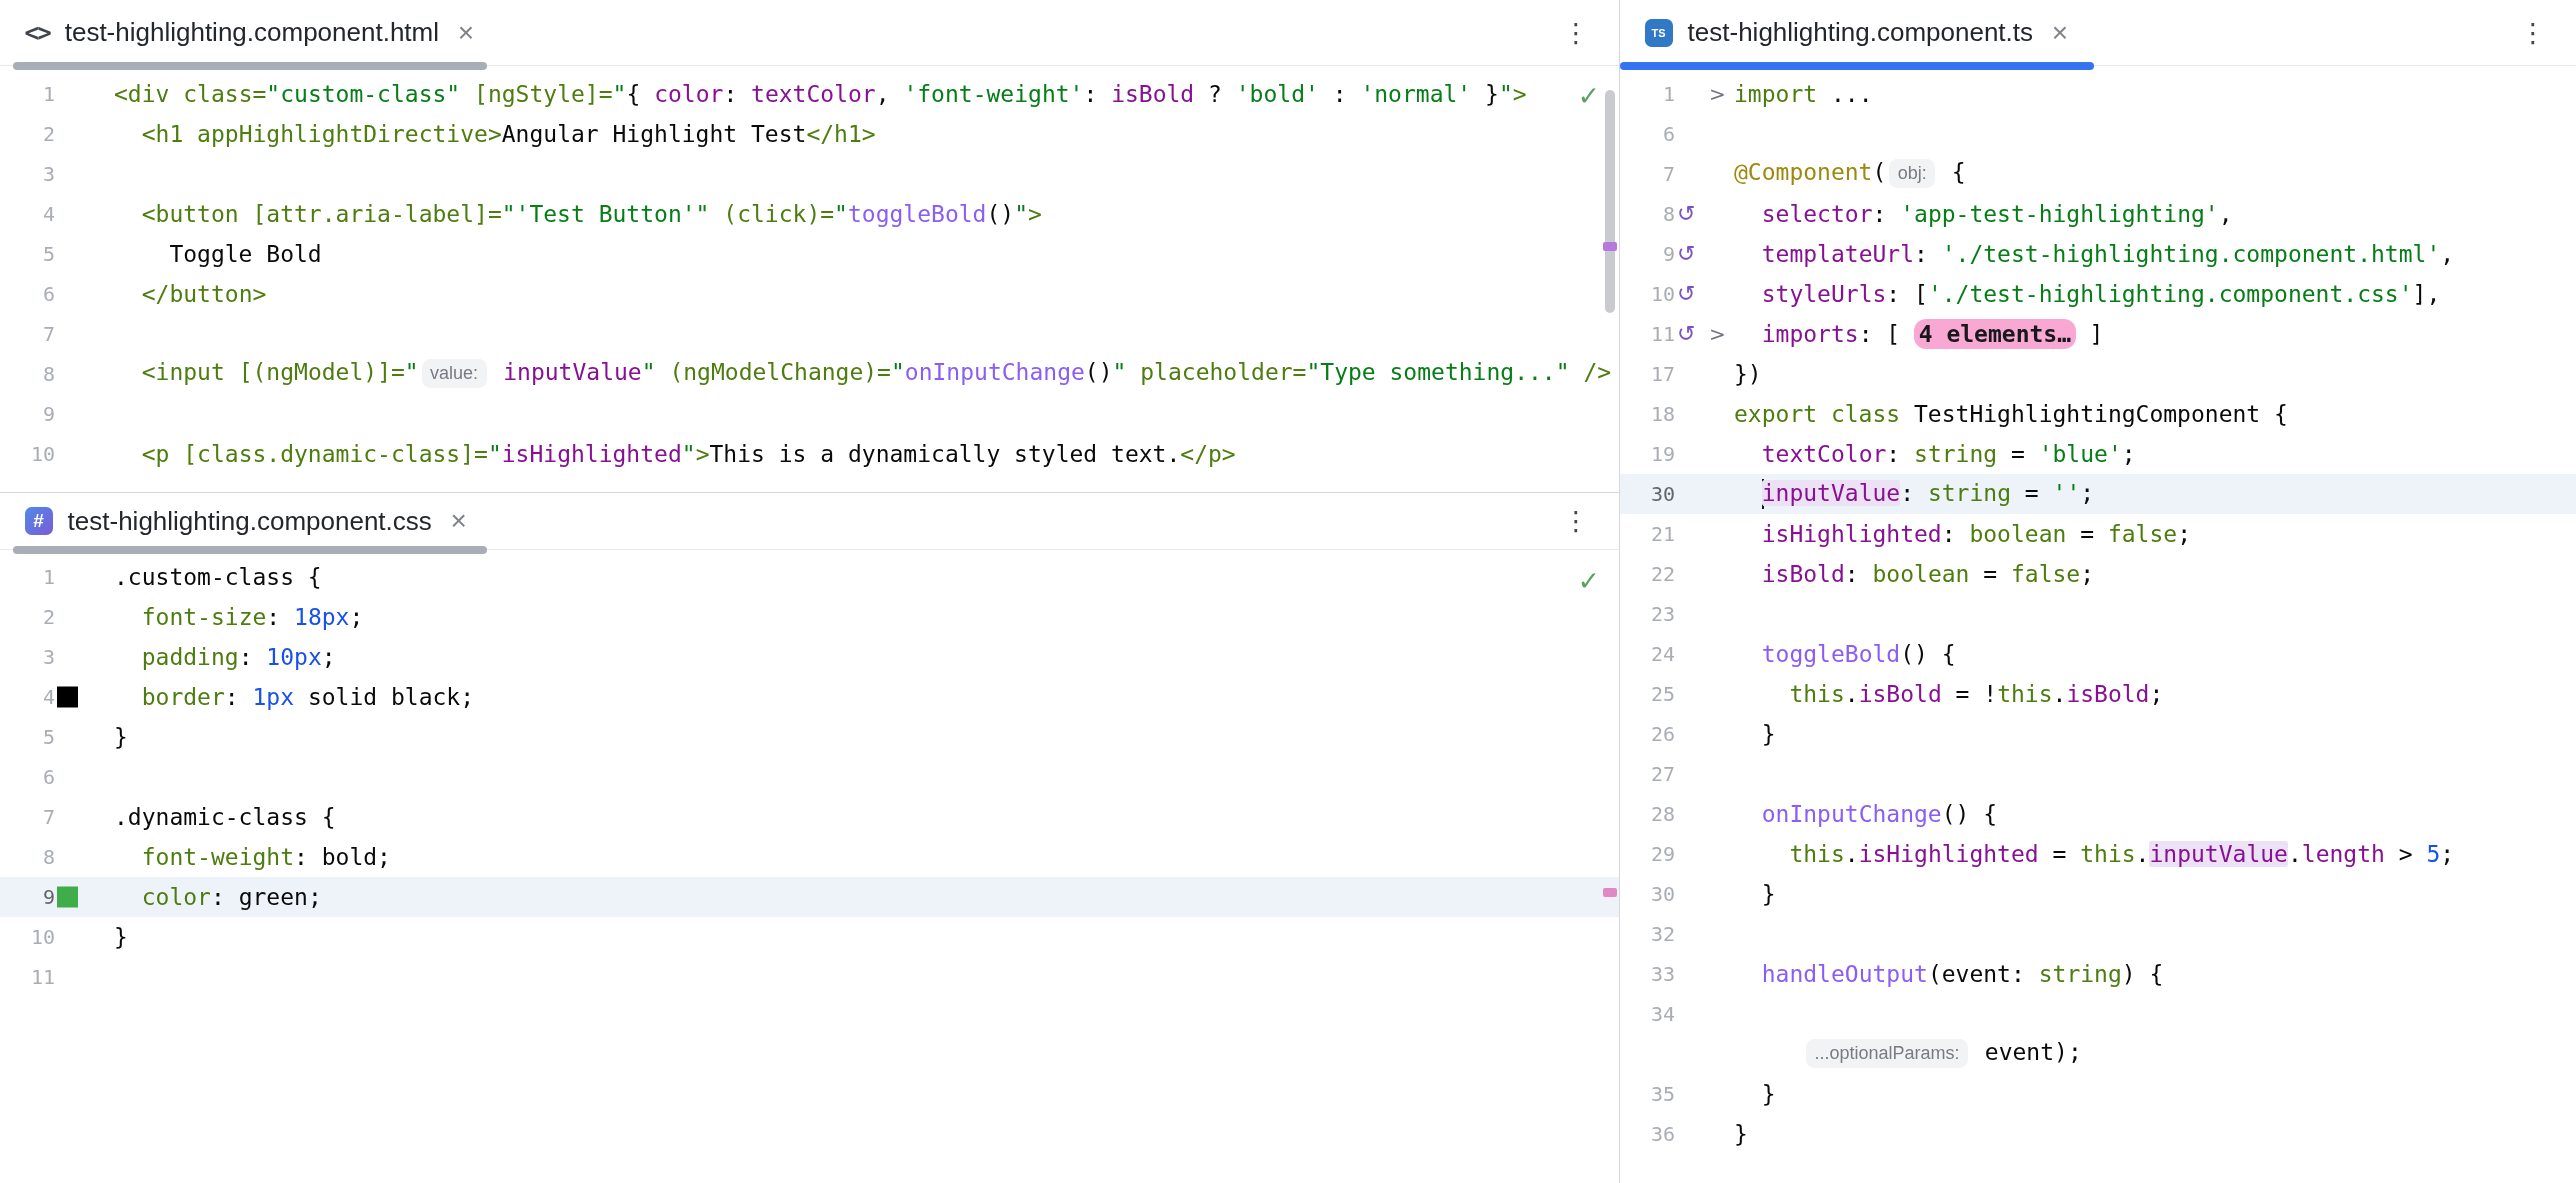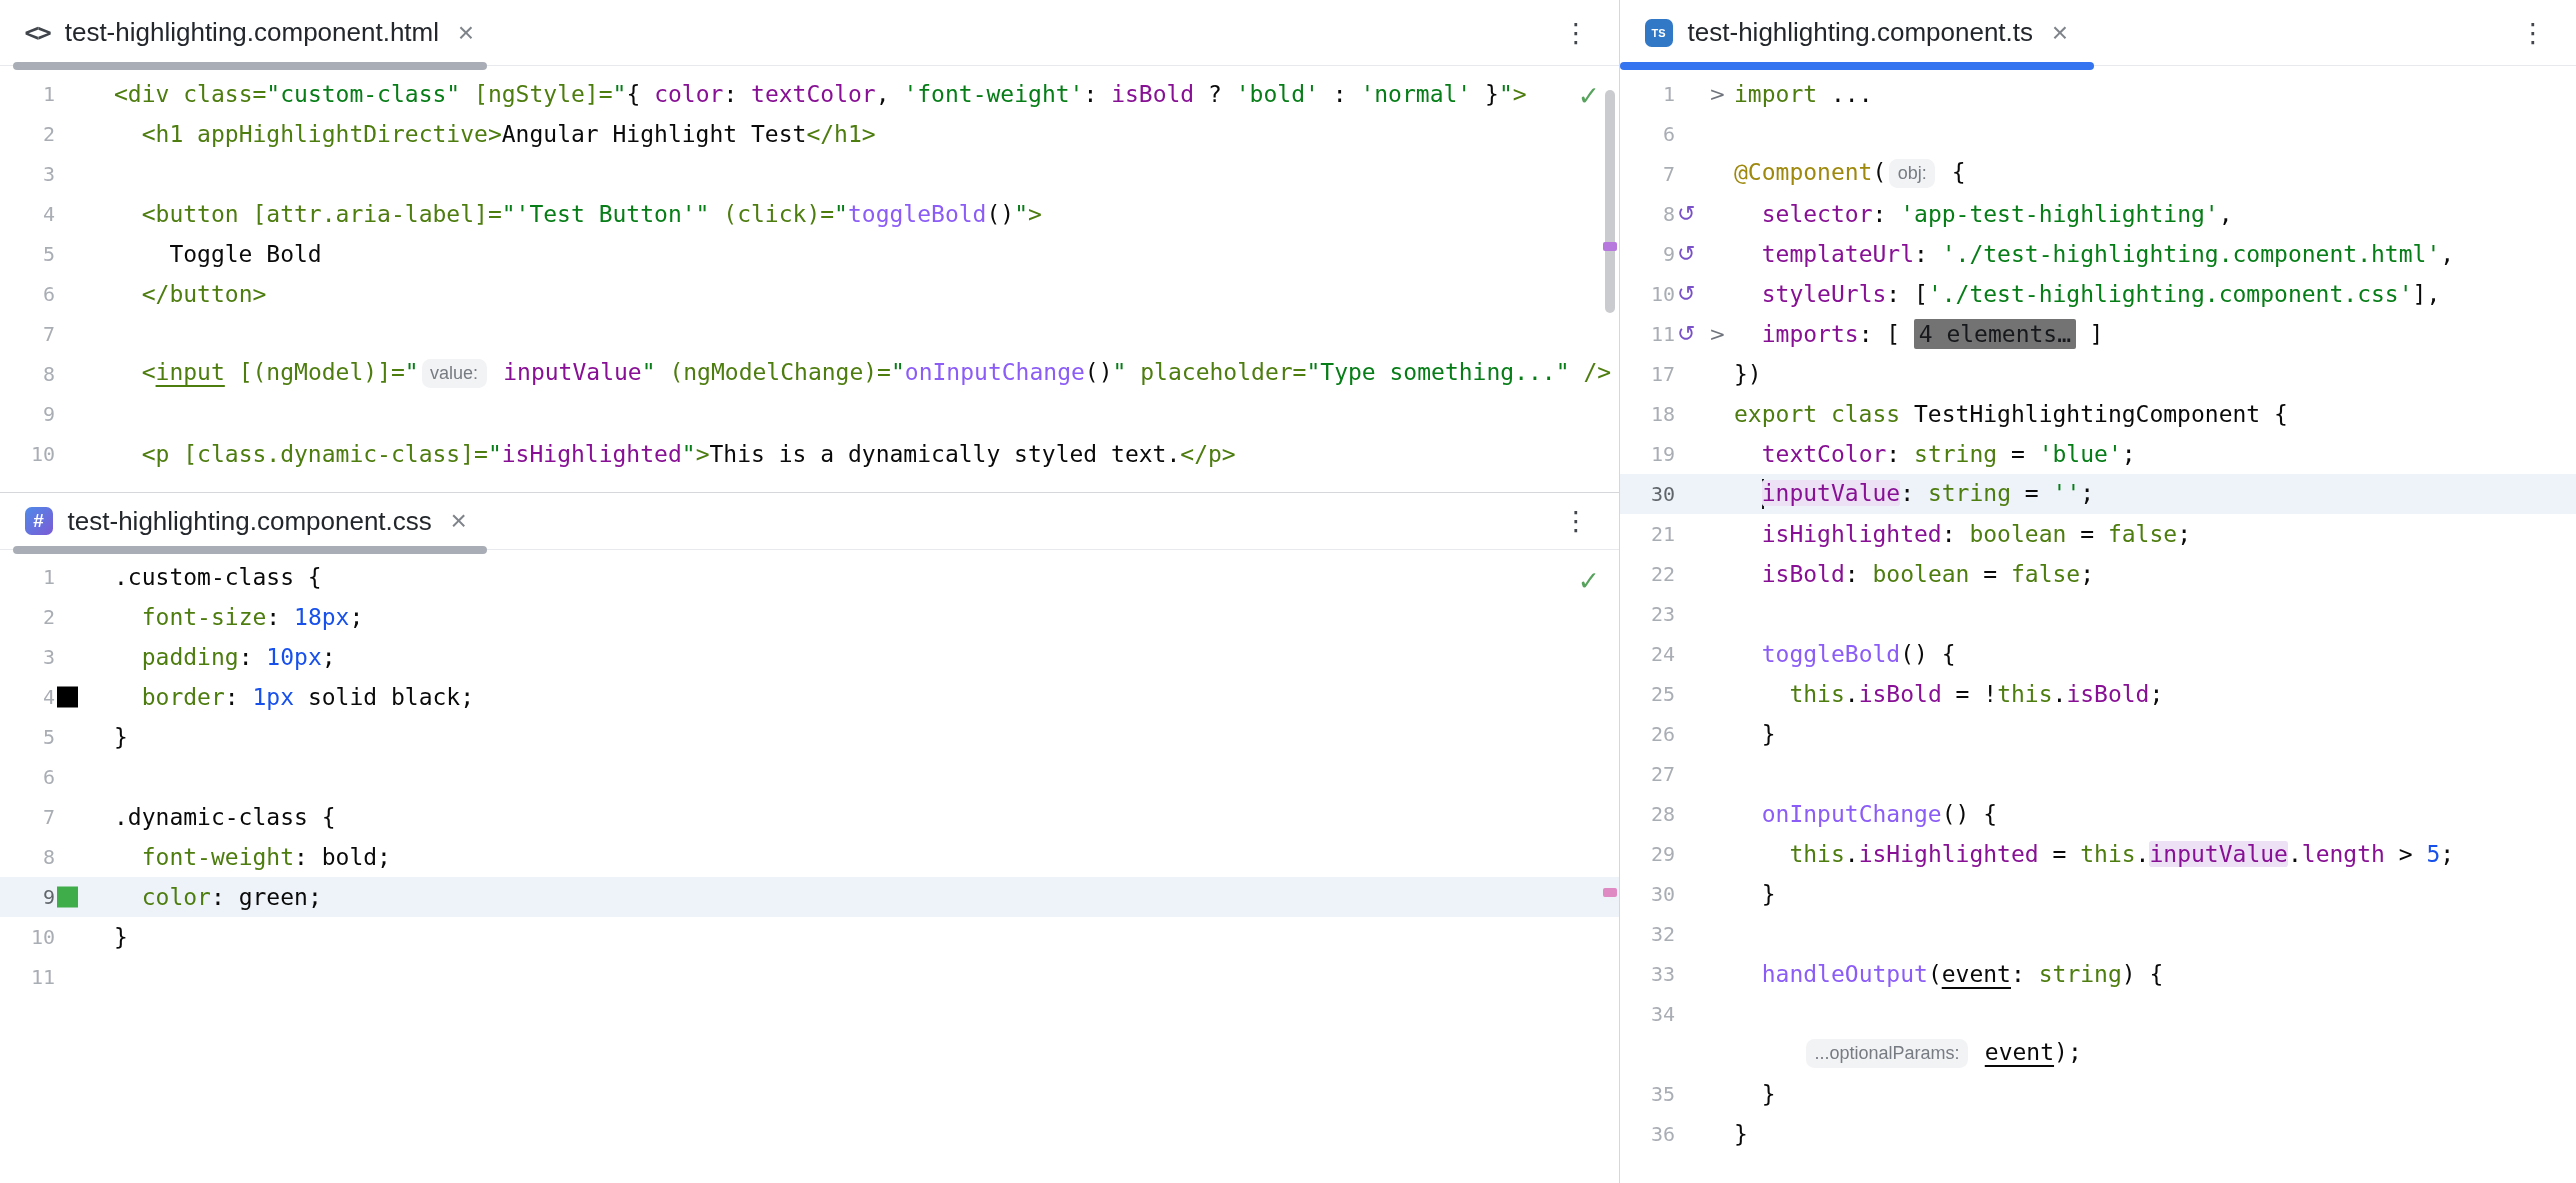--- a/index.html
+++ b/index.html
@@ -39,26 +39,26 @@
   .row { display:flex; align-items:center; height:40px; white-space:pre;
          font-family:"DejaVu Sans Mono",monospace; }
   .row.cur { background:#eef3fa; }
   .ln { flex:none; width:55px; text-align:right; font-size:20px; color:#a9adb4; }
   .row.cur .ln { color:#60646b; }
   .gut { flex:none; width:59px; height:100%; position:relative; }
   .code { flex:none; font-size:23px; color:#0a0a0a; }
 
   .k{color:#4d7c0f} .s{color:#067d17} .f{color:#871094} .m{color:#8b5cf6}
   .n{color:#1750eb} .d{color:#9e880d} .t{color:#0a0a0a}
-  .u{text-decoration:underline; text-underline-offset:4.7px;margin-top:36px;}
+  .u{text-underline-offset:4.7px;margin-top:36px;}
   .occ{background:#ece1f5; border-radius:2.8px;}
   .hint{display:inline-block; font-family:"Liberation Sans","DejaVu Sans",sans-serif;
         font-size:18px; color:#777c83; background:#f2f3f5; border-radius:8.5px;
         padding:3.8px 8.5px; margin:0 2.8px; transform:translateY(-0.9px);}
-  .fold{background:#737373; color:#16181b; border-radius:2px; padding:1.9px 4.7px;}
+  .fold{background:#f9a8d4; color:#16181b; border-radius:12px; padding:1.9px 4.7px;font-weight:bold;}
   .caret{display:inline-block; width:1.9px; height:30px; background:#15171a;
          vertical-align:middle; margin-right:-1.9px;}
 
   .swatch{position:absolute; left:1.9px; top:50%; transform:translateY(-50%);
           width:21px; height:21px;}
   .gicon{position:absolute; left:1.9px; top:50%; transform:translateY(-50%);
          font-size:22px; color:#7a52c8; font-family:"DejaVu Sans",sans-serif; line-height:1;}
   .fchev{position:absolute; left:34px; top:50%; transform:translateY(-50%);
          font-size:20px; color:#70757d; font-family:"DejaVu Sans",sans-serif;}
 

